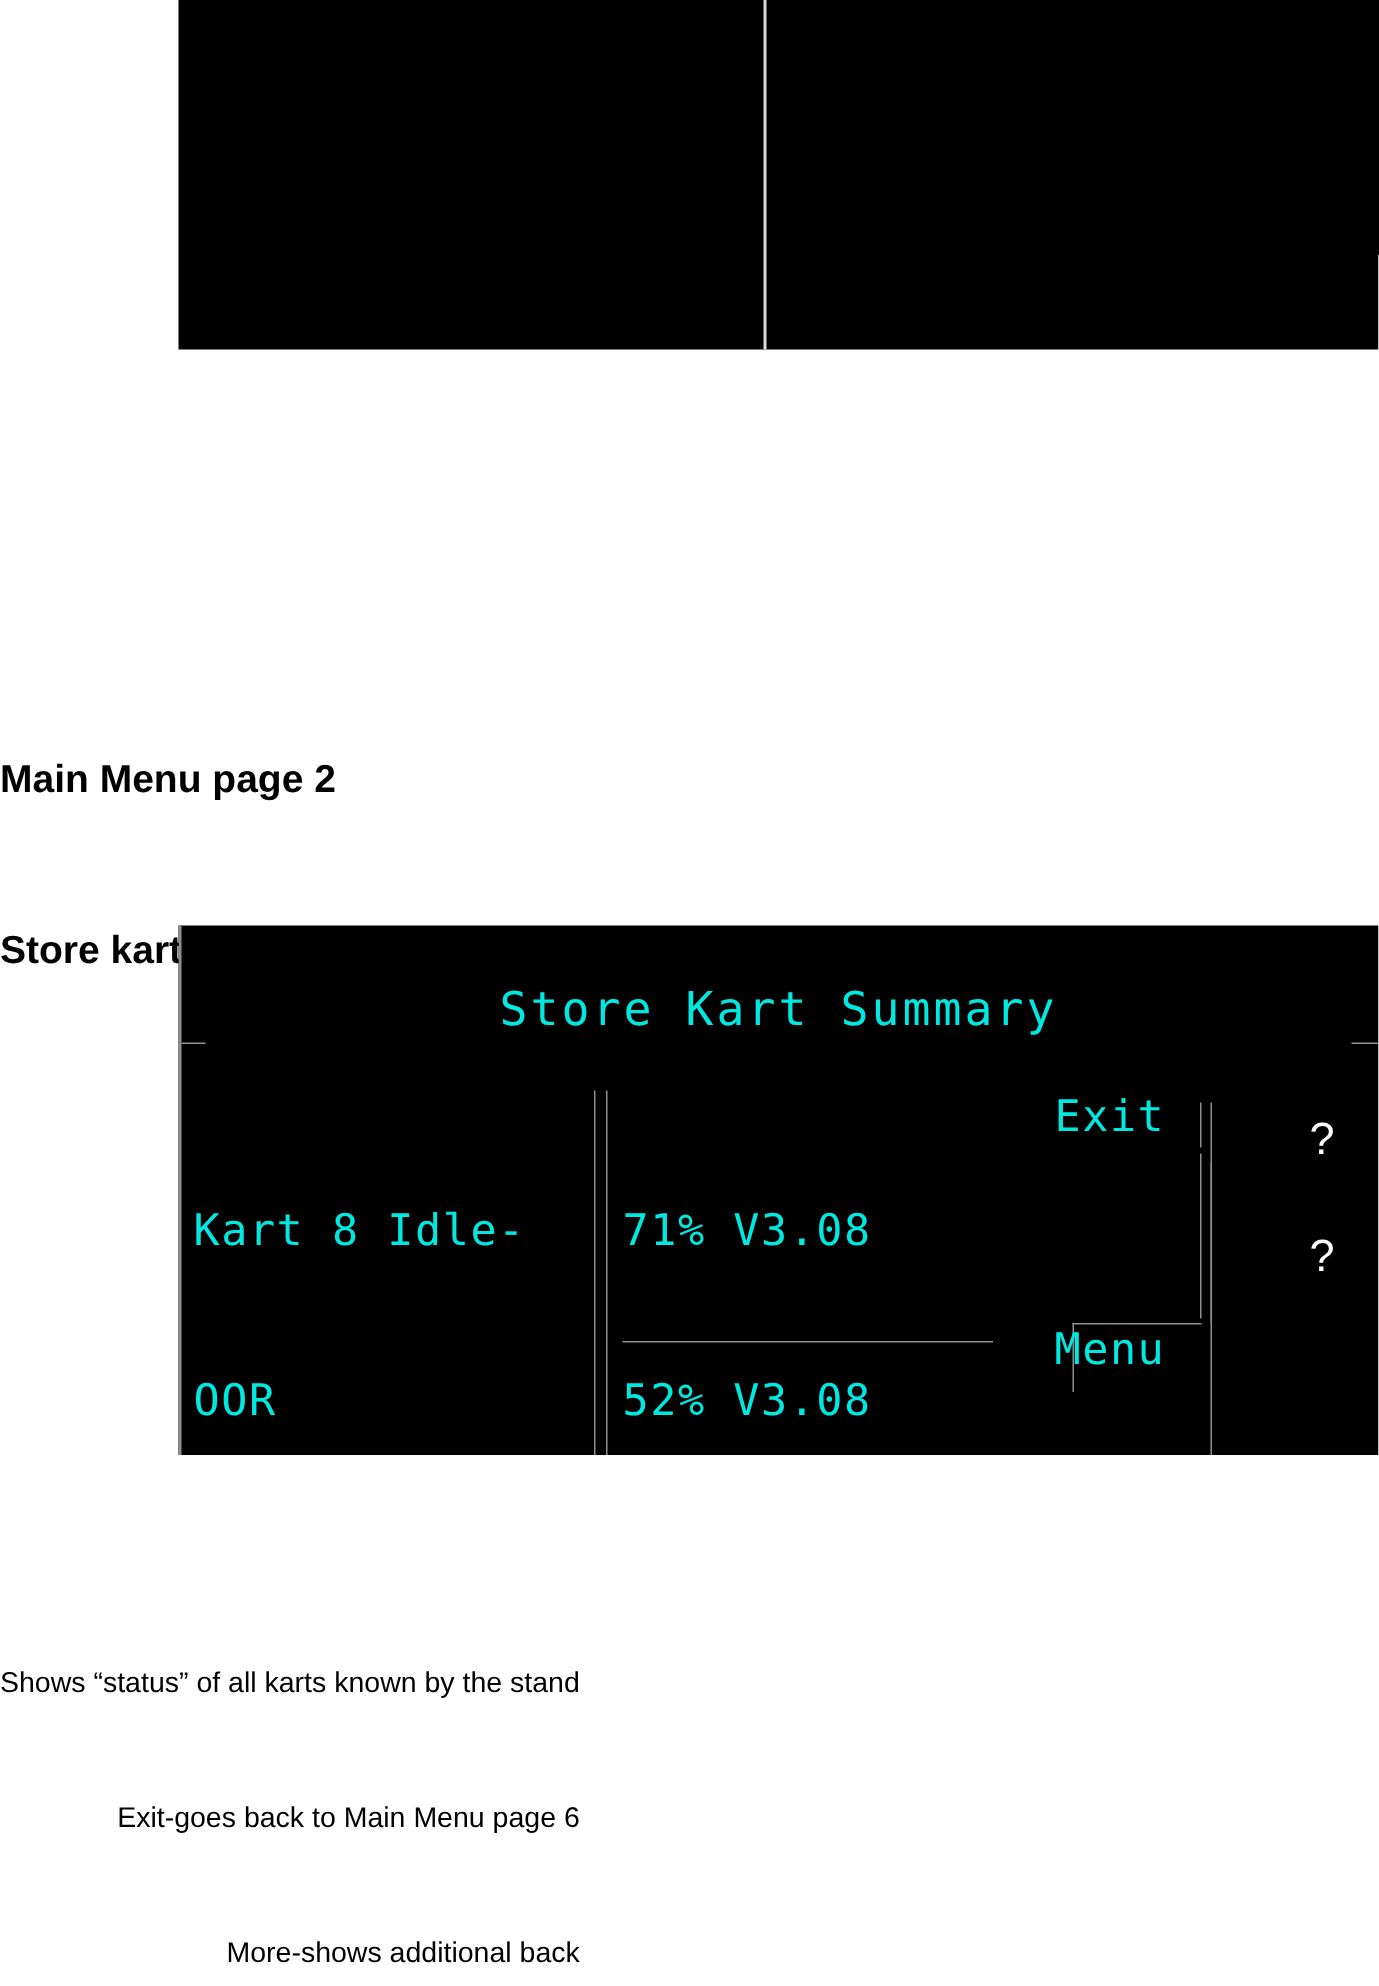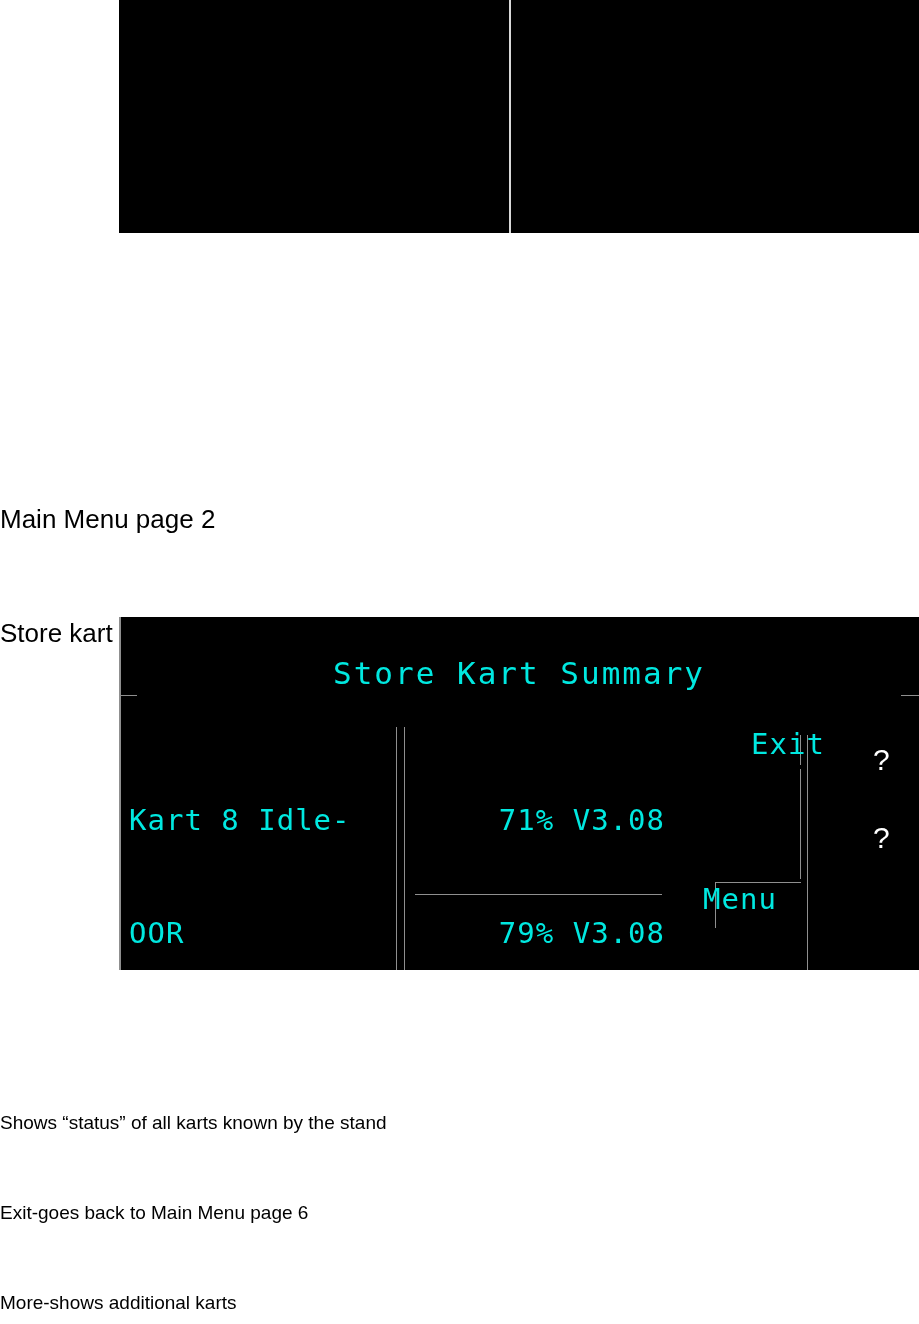--- a/index.html
+++ b/index.html
@@ -30,40 +30,40 @@
     top: 0px;
     width: 2px;
     height: 233px;
     background: #d8d8d8;
   }
 
   
   .doc-heading {
     position: absolute;
     left: 0px;
-    font-weight: normal;
+    font-weight: bold;
     font-size: 26px;
     line-height: 38px;
     color: #000000;
     white-space: pre;
     letter-spacing: 0px;
   }
   #heading-block-1 { top: 424px; }
 
   
   #explain-block {
     position: absolute;
     left: 0px;
     top: 1048px;
     font-size: 19px;
     line-height: 30px;
     color: #000000;
     white-space: pre;
   }
-  .explain-line { display: block; }
+  .explain-line { display: block; text-align: right; }
 
   
   #lcd {
     position: absolute;
     left: 119px;
     top: 617px;
     width: 800px;
     height: 353px;
     background: #000000;
     font-family: "DejaVu Sans Mono", "Liberation Mono", monospace;
@@ -123,35 +123,34 @@
 
   
   #kart-stats {
     position: absolute;
     left: 296px;
     top: 110px;
     width: 250px;
     font-size: 29px;
     line-height: 37.5px;
     letter-spacing: 1px;
-    text-align: right;
     white-space: pre;
     color: #00e8e0;
   }
   .kart-stat-line { display: block; }
 
   
   .softkey {
     position: absolute;
     font-size: 29px;
     letter-spacing: 1px;
     white-space: pre;
     color: #00e8e0;
   }
-  #softkey-exit { left: 584px; top: 110px; margin-left: 48px; }
+  #softkey-exit { left: 584px; top: 110px; }
   #softkey-more { left: 584px; top: 265px; }
 
   
   .qmark {
     position: absolute;
     font-family: "Liberation Sans", sans-serif;
     font-size: 30px;
     color: #ffffff;
     line-height: 30px;
     white-space: pre;
@@ -196,30 +195,30 @@
     <span class="kart-name-line">Kart 8 Idle-</span>
     <span class="kart-name-line">OOR</span>
     
     
     
     
   </div>
 
   <div id="kart-stats">
     <span class="kart-stat-line">71% V3.08</span>
-    <span class="kart-stat-line">79% V3.08</span>
+    <span class="kart-stat-line">52% V3.08</span>
     
     
   </div>
 
   <div class="softkey" id="softkey-exit">Exit</div>
   <div class="softkey" id="softkey-more">Menu</div>
 
 </div>
 
 <div class="qmark" id="qmark-1">?</div>
 <div class="qmark" id="qmark-2">?</div>
 
 <div id="explain-block">
   <span class="explain-line">Shows “status” of all karts known by the stand</span>
   <span class="explain-line">Exit-goes back to Main Menu page 6</span>
-  <span class="explain-line">More-shows additional karts</span>
+  <span class="explain-line">More-shows additional back</span>
 </div>
 
 </body></html>

